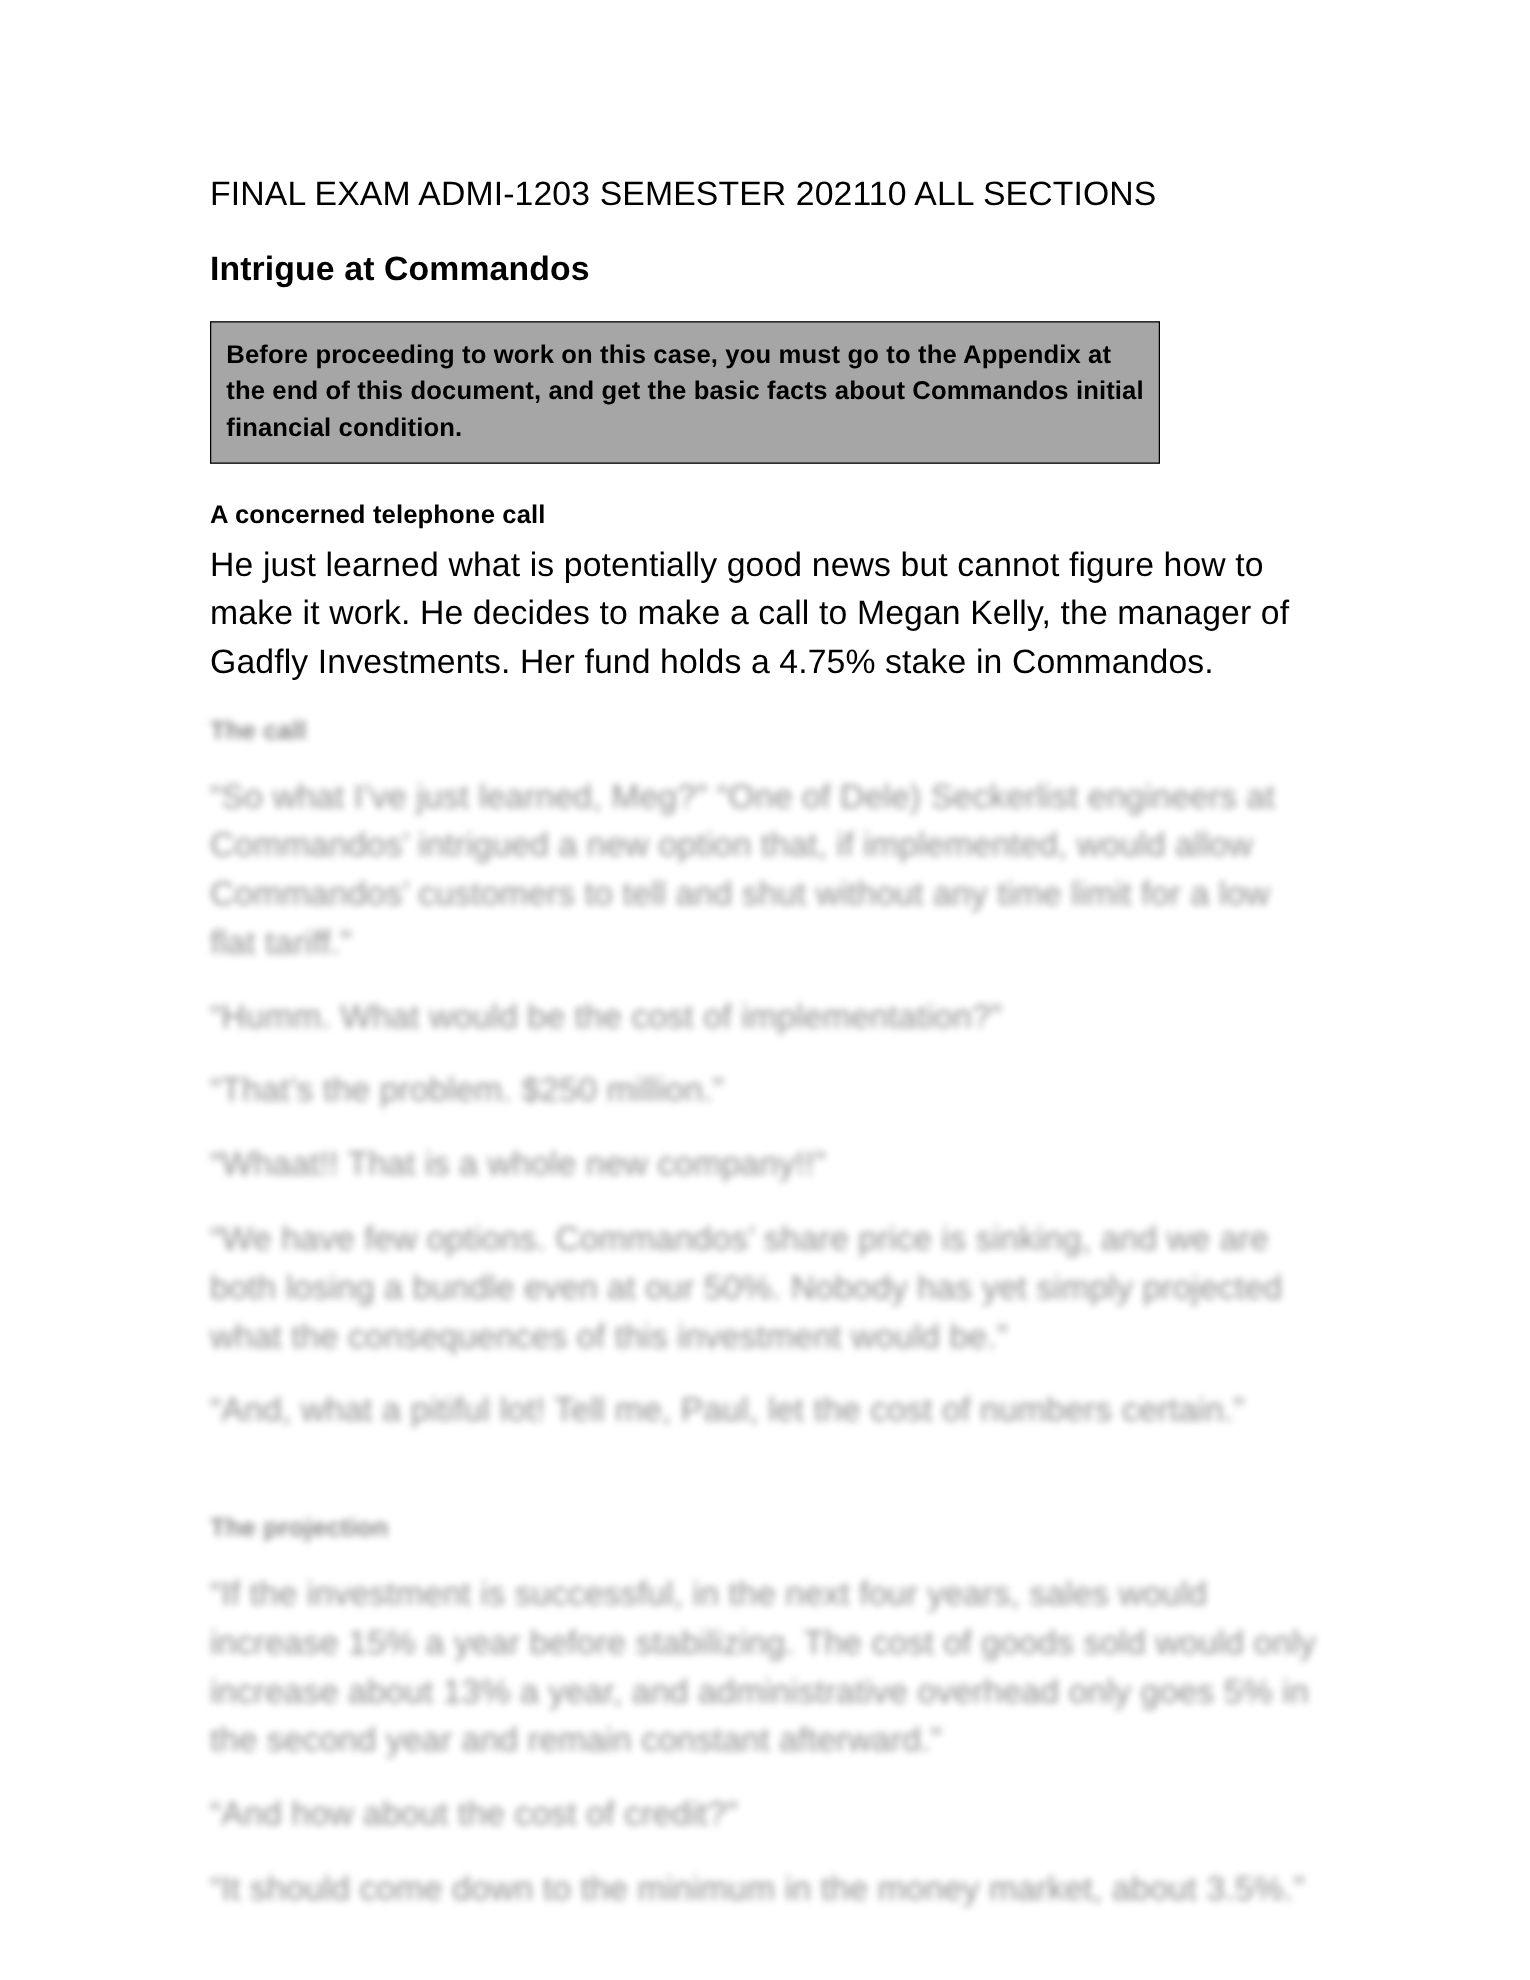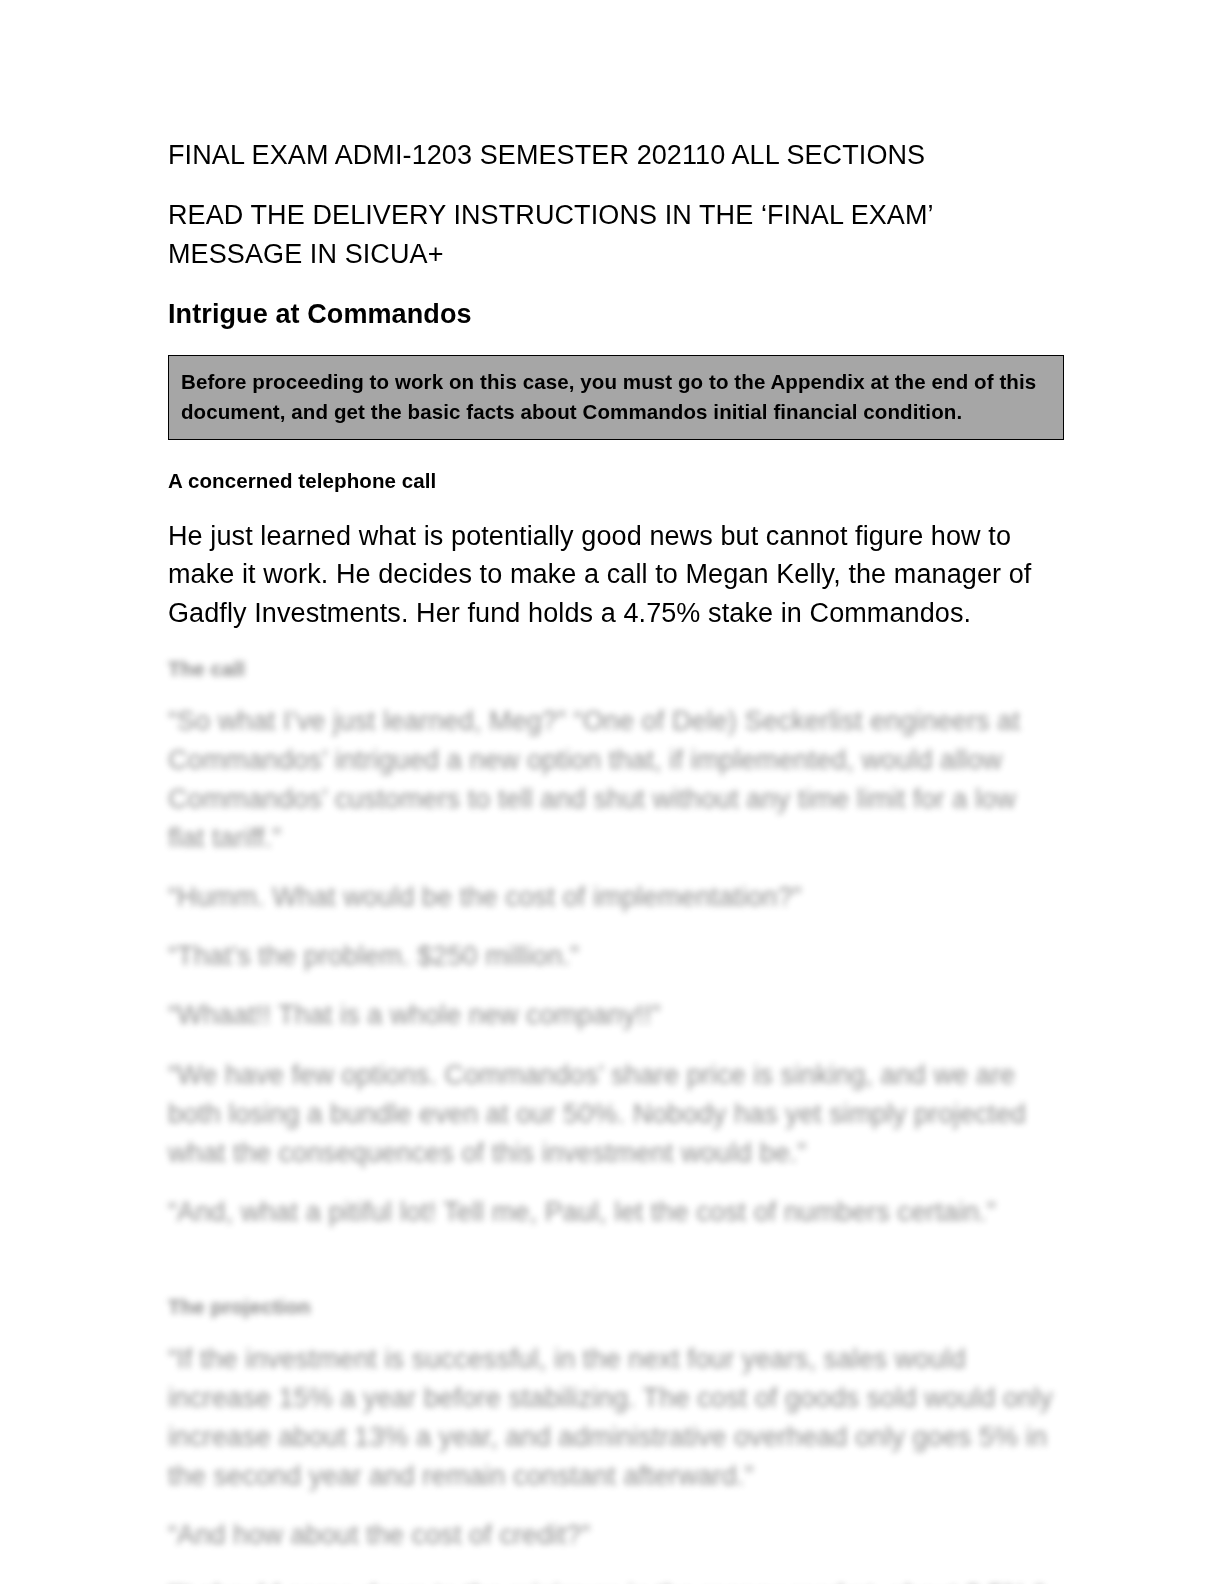--- a/index.html
+++ b/index.html
@@ -38,32 +38,32 @@
     margin-bottom: 22px;
   }
   .bold {
     font-weight: bold;
   }
   .callout {
     background: #a6a6a6;
     border: 1px solid #000;
     padding: 11px 12px 12px 12px;
     margin: 2px 0 26px 0;
-    width: 896px;
+    width: 760px;
     box-sizing: border-box;
   }
   .callout p {
     margin: 0;
     font-weight: bold;
     font-size: 20.5px;
     line-height: 1.45;
   }
   .section-head {
     font-weight: bold;
-    margin-bottom: 22px;
+    margin-bottom: 7px;
     font-size: 20.5px;
   }
   
   .blurred {
     filter: blur(3.1px);
     opacity: 0.62;
     color: #4a4a4a;
   }
   .blurred p {
     margin: 0 0 20px 0;
@@ -77,21 +77,20 @@
     height: 40px;
   }
 </style>
 </head>
 <body>
 
 <div class="page">
   <div class="content">
 
     <p class="heading-line">FINAL EXAM ADMI-1203 SEMESTER 202110 ALL SECTIONS</p>
-    <p class="heading-line">READ THE DELIVERY INSTRUCTIONS IN THE ‘FINAL EXAM’ MESSAGE IN SICUA+</p>
 
     <p class="bold">Intrigue at Commandos</p>
 
     <div class="callout">
       <p>Before proceeding to work on this case, you must go to the Appendix at the end of this document, and get the basic facts about Commandos initial financial condition.</p>
     </div>
 
     <p class="section-head">A concerned telephone call</p>
     <p>He just learned what is potentially good news but cannot figure how to make it work. He decides to make a call to Megan Kelly, the manager of Gadfly Investments. Her fund holds a 4.75% stake in Commandos.</p>
 

